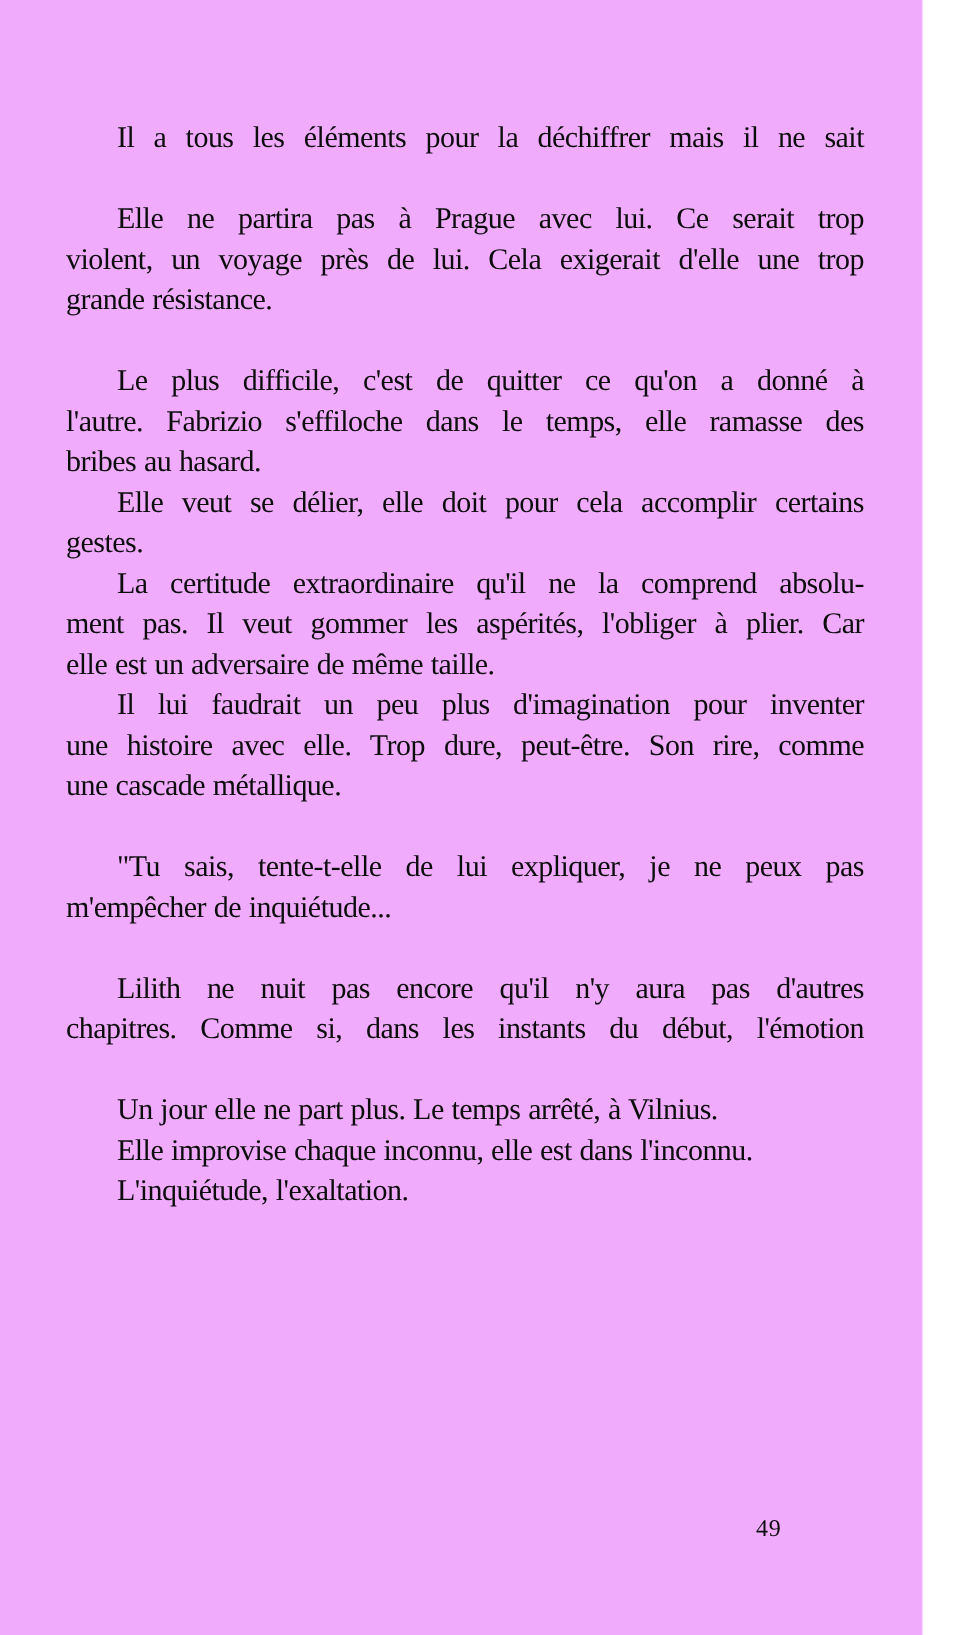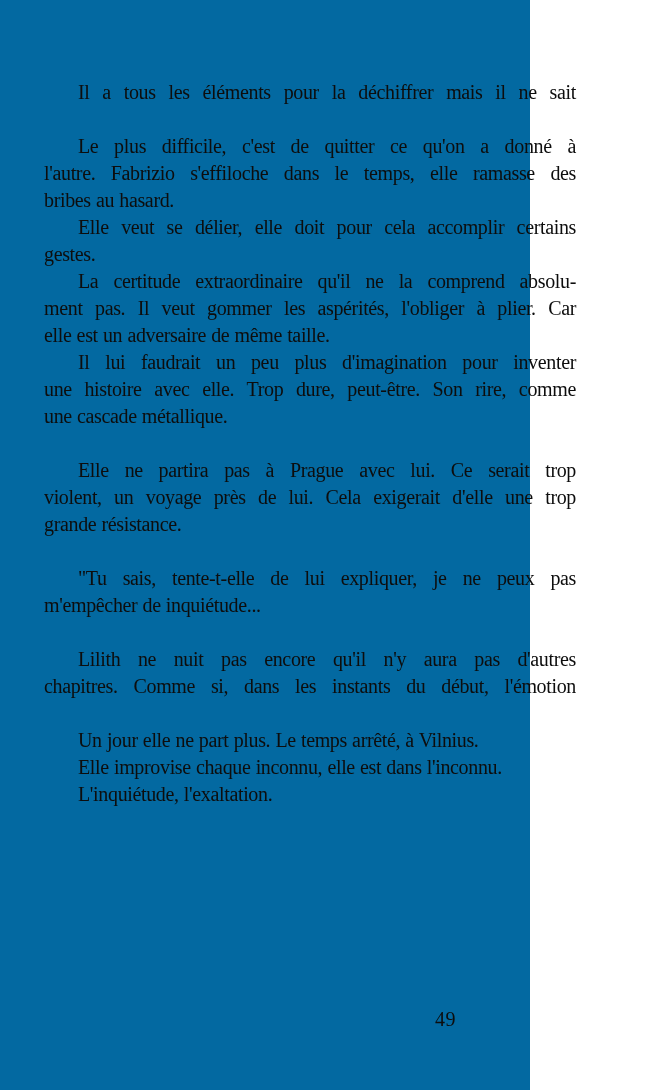--- a/index.html
+++ b/index.html
@@ -10,23 +10,23 @@
   }
   body {
     width: 650px;
     height: 1090px;
     overflow: hidden;
     font-family: "Liberation Serif", "DejaVu Serif", serif;
     color: #0d0d0d;
   }
   .page {
     position: relative;
-    width: 530px;
+    width: 615px;
     height: 1090px;
-    background: #0369a1;
+    background: #f0abfc;
   }
   .text-block {
     position: absolute;
     left: 44px;
     top: 79px;
     width: 532px;
     font-size: 20px;
     line-height: 27px;
     letter-spacing: -0.35px;
     word-spacing: 0.5px;
@@ -46,37 +46,45 @@
   }
   .line.first {
     text-indent: 34px;
   }
   .line.last {
     text-align-last: left;
   }
   .page-number {
     position: absolute;
     top: 1006px;
-    right: 74px;
-    font-size: 20px;
+    right: 94px;
+    font-size: 16px;
     line-height: 27px;
     letter-spacing: 0.5px;
     color: #0d0d0d;
   }
 </style>
 </head>
 <body>
 
 <div class="page">
 
   <main class="text-block">
 
     <section class="section">
       <p class="para">
         <span class="line first">Il a tous les éléments pour la déchiffrer mais il ne sait</span>
+      </p>
+    </section>
+
+    <section class="section">
+      <p class="para">
+        <span class="line first">Elle ne partira pas à Prague avec lui. Ce serait trop</span>
+        <span class="line">violent, un voyage près de lui. Cela exigerait d'elle une trop</span>
+        <span class="line last">grande résistance.</span>
       </p>
     </section>
 
     <section class="section">
       <p class="para">
         <span class="line first">Le plus difficile, c'est de quitter ce qu'on a donné à</span>
         <span class="line">l'autre. Fabrizio s'effiloche dans le temps, elle ramasse des</span>
         <span class="line last">bribes au hasard.</span>
       </p>
       <p class="para">
@@ -85,28 +93,20 @@
       </p>
       <p class="para">
         <span class="line first">La certitude extraordinaire qu'il ne la comprend absolu-</span>
         <span class="line">ment pas. Il veut gommer les aspérités, l'obliger à plier. Car</span>
         <span class="line last">elle est un adversaire de même taille.</span>
       </p>
       <p class="para">
         <span class="line first">Il lui faudrait un peu plus d'imagination pour inventer</span>
         <span class="line">une histoire avec elle. Trop dure, peut-être. Son rire, comme</span>
         <span class="line last">une cascade métallique.</span>
-      </p>
-    </section>
-
-    <section class="section">
-      <p class="para">
-        <span class="line first">Elle ne partira pas à Prague avec lui. Ce serait trop</span>
-        <span class="line">violent, un voyage près de lui. Cela exigerait d'elle une trop</span>
-        <span class="line last">grande résistance.</span>
       </p>
     </section>
 
     <section class="section">
       <p class="para">
         <span class="line first">"Tu sais, tente-t-elle de lui expliquer, je ne peux pas</span>
         <span class="line last">m'empêcher de inquiétude...</span>
       </p>
     </section>
 

